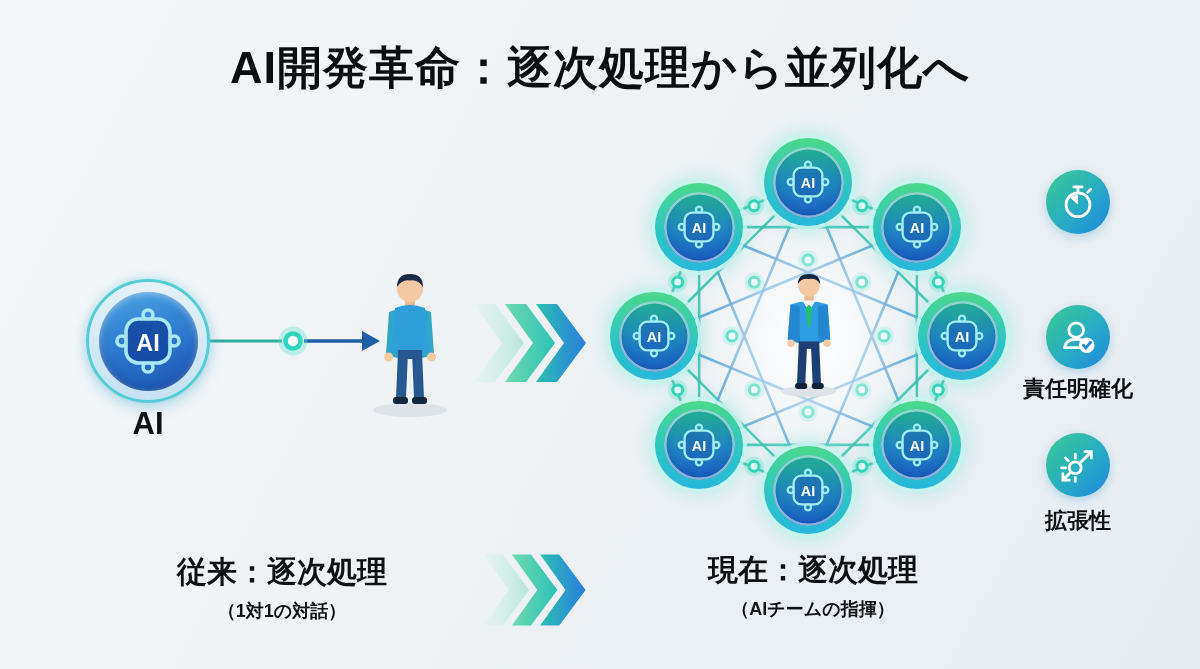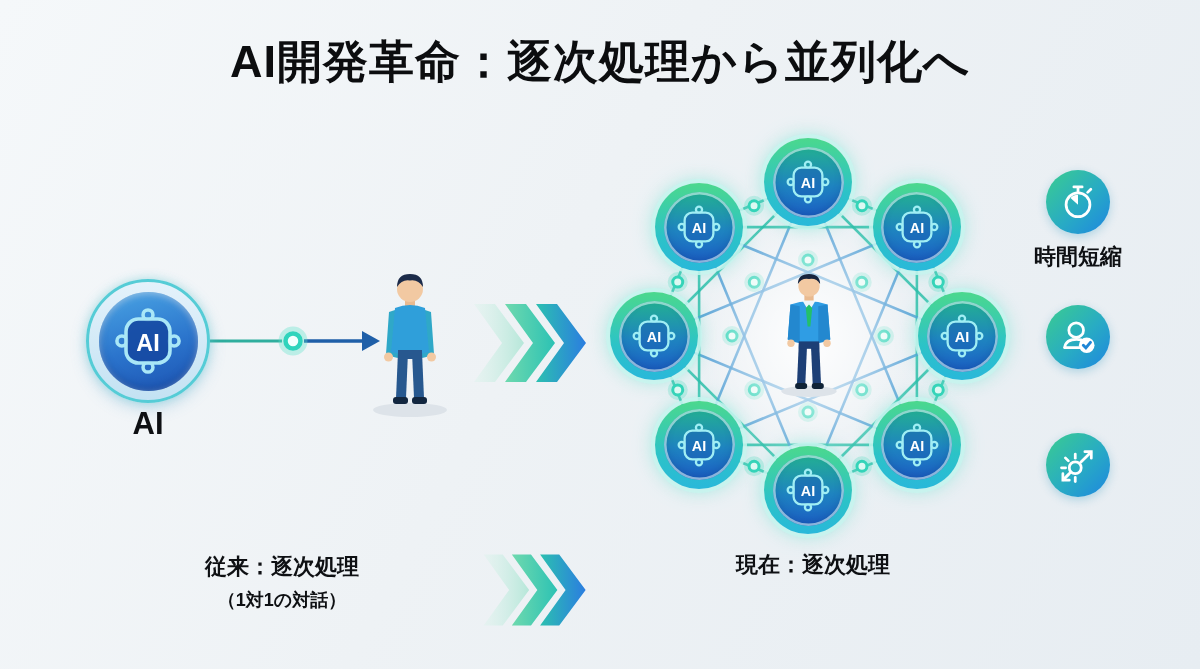--- a/index.html
+++ b/index.html
@@ -7,21 +7,21 @@
   body {
     font-family:"Liberation Sans","DejaVu Sans",sans-serif;
     overflow:hidden;
   }
   .canvas {
     position:relative; width:1200px; height:669px;
     background:linear-gradient(118deg,#f5f8fa 0%,#eef2f5 45%,#e7edf2 100%);
   }
   
   .title {
-    position:absolute; top:32px; left:0; width:1200px;
+    position:absolute; top:38px; left:0; width:1200px;
     text-align:center; font-size:45px; font-weight:900; color:#0c0d0f;
     letter-spacing:1px;
   }
   
   #decor-svg, #net-svg {
     position:absolute; left:0; top:0; width:1200px; height:669px; z-index:1;
   }
   
   .ai-badge {
     position:absolute; left:86px; top:279px; width:124px; height:124px;
@@ -85,21 +85,21 @@
     position:absolute; left:993px; width:170px; text-align:center;
     font-size:22px; font-weight:900; color:#0e1013; z-index:3;
   }
   #benefit-label-0 { top:242px; }
   #benefit-label-1 { top:374px; }
   #benefit-label-2 { top:506px; }
   
   .caption-block { position:absolute; text-align:center; z-index:3; color:#0e1013; }
   #caption-left  { left:78px;  top:552px; width:408px; }
   #caption-right { left:608px; top:550px; width:410px; }
-  .caption-title    { font-size:22px; font-weight:900; }
+  .caption-title    { font-size:30px; font-weight:900; }
   .caption-subtitle { font-size:18px; font-weight:800; margin-top:6px; }
 </style>
 </head>
 <body>
 
 <div class="canvas">
 
   <h1 class="title">AI開発革命：逐次処理から並列化へ</h1>
 
   <svg id="decor-svg">
@@ -358,46 +358,47 @@
 
   <div class="benefit-icon" id="benefit-icon-0">
     <svg width="44" height="44" viewBox="0 0 48 48" fill="none" stroke="#ffffff" stroke-width="3" stroke-linecap="round">
       <circle cx="24" cy="27" r="13"></circle>
       <line x1="19.5" y1="7.5" x2="28.5" y2="7.5"></line>
       <line x1="24" y1="8" x2="24" y2="13.5"></line>
       <line x1="34.5" y1="13.5" x2="38" y2="10"></line>
       <path d="M24 27 L15.8 19.5 A11 11 0 0 1 24 16 Z" fill="#ffffff" stroke="none"></path>
     </svg>
   </div>
-  <div class="benefit-label" id="benefit-label-0">時間短縮</div>
 
   <div class="benefit-icon" id="benefit-icon-1">
     <svg width="44" height="44" viewBox="0 0 48 48" fill="none" stroke="#ffffff" stroke-width="3" stroke-linecap="round">
       <circle cx="22" cy="16.5" r="8"></circle>
       <path d="M9.5 35.5 Q10.5 26.5 22.5 26.5 Q28 26.5 31 28.8"></path>
       <line x1="9.5" y1="35.5" x2="26" y2="35.5"></line>
       <circle cx="33.5" cy="33" r="8.5" fill="#ffffff" stroke="none"></circle>
       <path d="M29.8 33 L32.6 35.9 L37.6 29.9" stroke="#1f86d6" stroke-width="3.2"></path>
     </svg>
   </div>
+  <div class="benefit-label" id="benefit-label-1">責任明確化</div>
 
   <div class="benefit-icon" id="benefit-icon-2">
     <svg width="44" height="44" viewBox="0 0 48 48" fill="none" stroke="#ffffff" stroke-width="3" stroke-linecap="round">
       <circle cx="21" cy="27" r="6.5"></circle>
       <line x1="21" y1="16.5" x2="21" y2="12"></line>
       <line x1="21" y1="37.5" x2="21" y2="42"></line>
       <line x1="10.5" y1="27" x2="6" y2="27"></line>
       <line x1="13.5" y1="19.5" x2="10.2" y2="16.2"></line>
       <line x1="13.5" y1="34.5" x2="10.2" y2="37.8"></line>
       <line x1="27" y1="21" x2="38" y2="10"></line>
       <path d="M31.5 9.5 L38.5 9.5 L38.5 16.5"></path>
       <line x1="16" y1="32" x2="8" y2="40"></line>
       <path d="M7.5 33.5 L7.5 40.5 L14.5 40.5"></path>
     </svg>
   </div>
+  <div class="benefit-label" id="benefit-label-2">拡張性</div>
 
   <div class="caption-block" id="caption-left">
     <div class="caption-title">従来：逐次処理</div>
     <div class="caption-subtitle">（1対1の対話）</div>
   </div>
 
   <svg id="chev-bottom" class="chev" viewBox="0 0 126 90">
     <defs>
       <linearGradient id="cba" x1="0" y1="0" x2="1" y2="0">
         <stop offset="0" stop-color="#d9f3ea" stop-opacity=".35"></stop>
@@ -412,15 +413,16 @@
           <stop offset="1" stop-color="#2b7de0"></stop>
       </linearGradient>
     </defs>
     <path d="M0 6 L21 6 L50 45 L21 84 L0 84 L28 45 Z" fill="url(#cba)"></path>
     <path d="M31 6 L52 6 L81 45 L52 84 L31 84 L59 45 Z" fill="url(#cbb)"></path>
     <path d="M62 6 L83 6 L112 45 L83 84 L62 84 L90 45 Z" fill="url(#cbc)"></path>
   </svg>
 
   <div class="caption-block" id="caption-right">
     <div class="caption-title">現在：逐次処理</div>
+    <div class="caption-subtitle">（AIチームの指揮）</div>
   </div>
 
 </div>
 
 </body></html>

